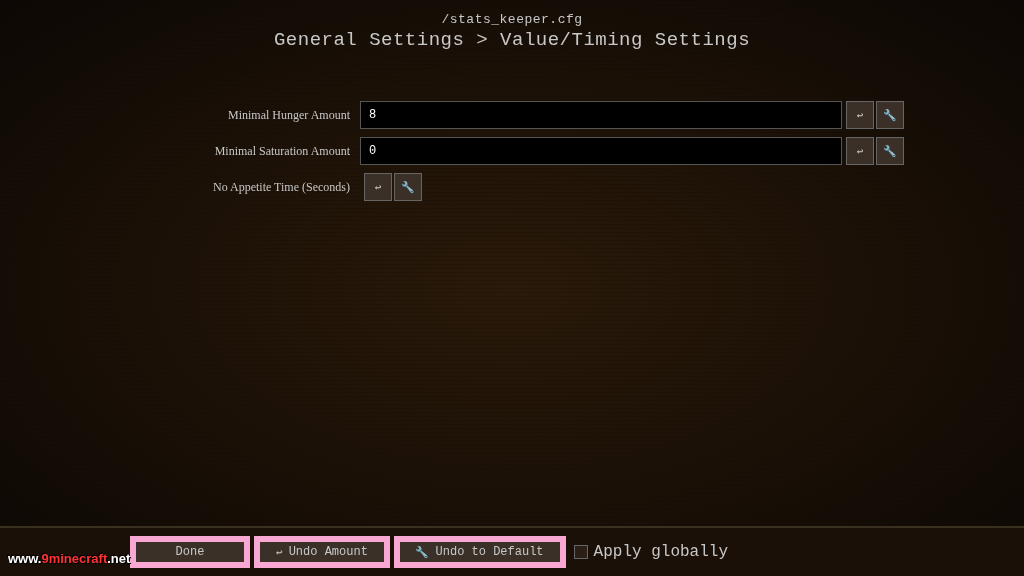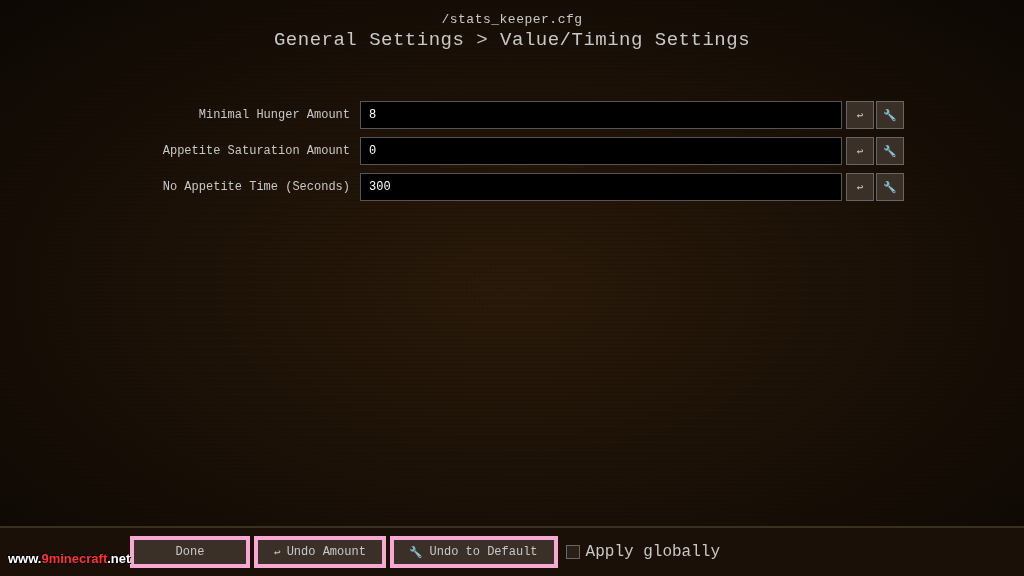--- a/index.html
+++ b/index.html
@@ -81,21 +81,21 @@
 
     .setting-row {
       display: flex;
       align-items: center;
       margin-bottom: 8px;
     }
 
     .setting-label {
       color: #c8c8c8;
       font-size: 12px;
-      font-family: Liberation Mono, monospace;
+      font-family: Liberation Serif, serif;
       width: 230px;
       flex-shrink: 0;
       text-align: right;
       padding-right: 10px;
     }
 
     .setting-input {
       flex: 1;
       background-color: #000000;
       border: 1px solid #555555;
@@ -153,21 +153,21 @@
       text-shadow: 1px 1px 0 #000, -1px -1px 0 #000;
     }
 
     .watermark-text span {
       color: #ffffff;
     }
 
     .bottom-btn {
       height: 32px;
       background-color: #3a3028;
-      border: 4px solid #f9a8d4;
+      border: 6px solid #f9a8d4;
       color: #c8c8c8;
       font-family: 'Courier New', monospace;
       font-size: 12px;
       cursor: pointer;
       padding: 0 16px;
       display: flex;
       align-items: center;
       gap: 6px;
       white-space: nowrap;
     }
@@ -220,31 +220,30 @@
     <div class="setting-row">
       <label class="setting-label">Minimal Hunger Amount</label>
       <input class="setting-input" type="text" value="8" style="">
       <div class="setting-buttons">
         <button class="icon-btn" title="Undo">↩</button>
         <button class="icon-btn" title="Reset">🔧</button>
       </div>
     </div>
 
     <div class="setting-row">
-      <label class="setting-label">Appetite Saturation Amount</label>
+      <label class="setting-label">Minimal Saturation Amount</label>
       <input class="setting-input" type="text" value="0" style="">
       <div class="setting-buttons">
         <button class="icon-btn" title="Undo">↩</button>
         <button class="icon-btn" title="Reset">🔧</button>
       </div>
     </div>
 
     <div class="setting-row">
       <label class="setting-label">No Appetite Time (Seconds)</label>
-      <input class="setting-input" type="text" value="300" style="">
       <div class="setting-buttons">
         <button class="icon-btn" title="Undo">↩</button>
         <button class="icon-btn" title="Reset">🔧</button>
       </div>
     </div>
 
   </div>
 
   <div class="bottom-bar">
 

